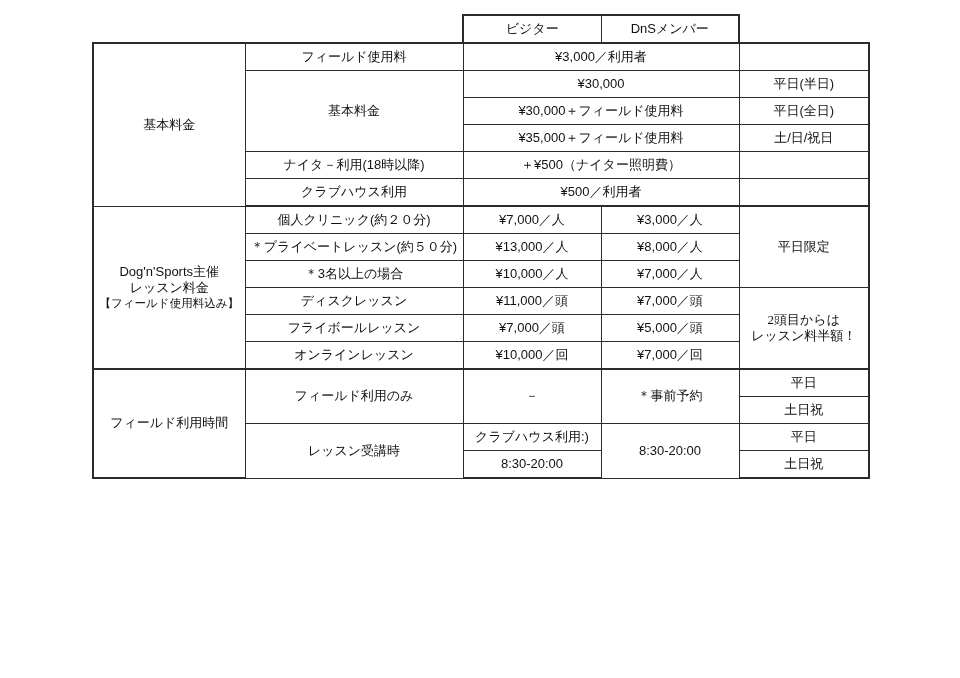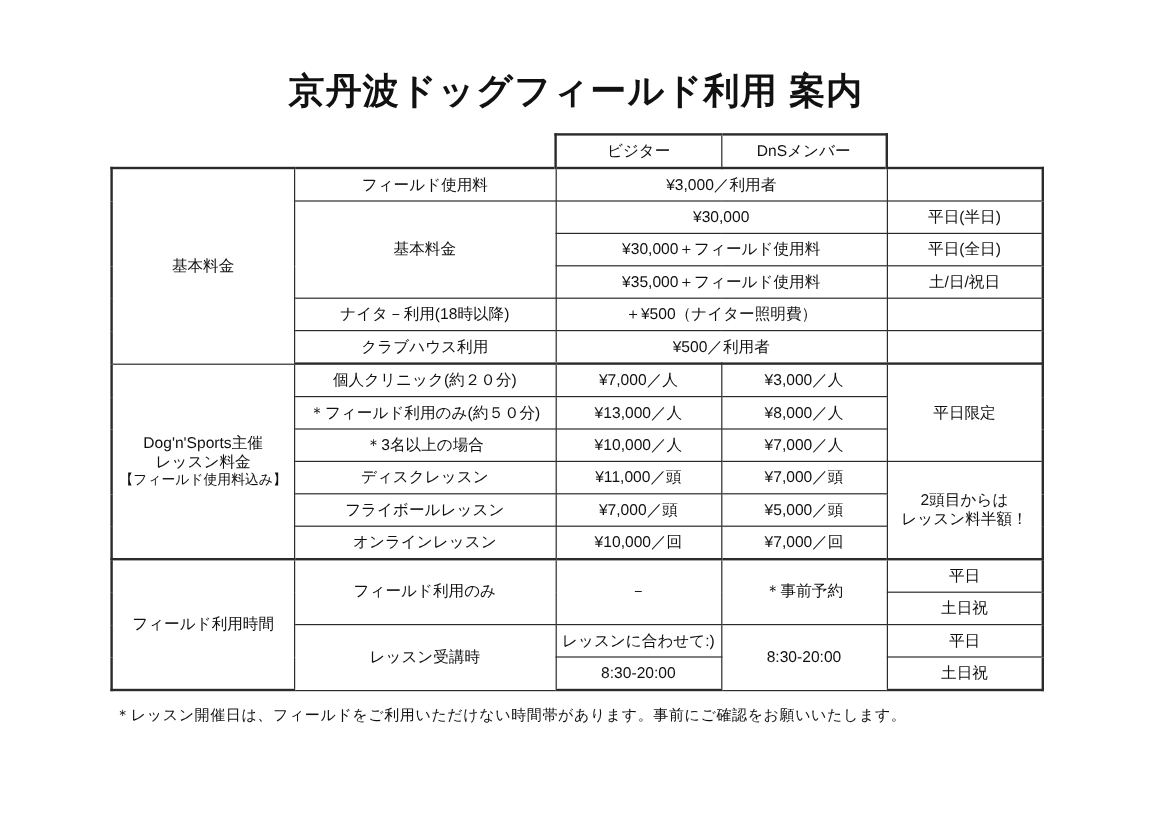--- a/index.html
+++ b/index.html
@@ -78,34 +78,34 @@
   .thick-top { border-top: 2px solid #2b2b2b !important; }
   .thick-bottom { border-bottom: 2px solid #2b2b2b !important; }
   .thick-left { border-left: 2px solid #2b2b2b !important; }
   .thick-right { border-right: 2px solid #2b2b2b !important; margin-top: 34px; }
   .small {
     font-size: 11.5px;
   }
   .tiny {
     font-size: 11px;
     line-height: 1.5;
+    font-family: Liberation Serif, serif;
   }
   .footnote {
     margin: 12px 0 0 96px;
     font-size: 12.5px;
     color: #111;
     letter-spacing: 0.5px;
   }
 </style>
 </head>
 <body>
 
 <div class="page">
 
-  <div class="title">京丹波ドッグフィールド利用 案内</div>
 
   <div class="table-wrap">
     <table class="main">
       <colgroup>
         <col class="c-cat">
           <col class="c-item">
           <col class="c-vis">
           <col class="c-mem">
           <col class="c-note">
       </colgroup>
@@ -154,21 +154,21 @@
             <div>Dog'n'Sports主催</div>
             <div>レッスン料金</div>
             <div class="small">【フィールド使用料込み】</div>
           </td>
           <td>個人クリニック(約２０分)</td>
           <td>¥7,000／人</td>
           <td>¥3,000／人</td>
           <td class="thick-right" rowspan="3">平日限定</td>
         </tr>
         <tr>
-          <td class="small">＊フィールド利用のみ(約５０分)</td>
+          <td class="small">＊プライベートレッスン(約５０分)</td>
           <td>¥13,000／人</td>
           <td>¥8,000／人</td>
         </tr>
         <tr>
           <td>＊3名以上の場合</td>
           <td>¥10,000／人</td>
           <td>¥7,000／人</td>
         </tr>
         <tr>
           <td>ディスクレッスン</td>
@@ -195,27 +195,26 @@
           <td rowspan="2">フィールド利用のみ</td>
           <td rowspan="2">－</td>
           <td rowspan="2">＊事前予約</td>
           <td class="thick-right">平日</td>
         </tr>
         <tr>
           <td class="thick-right">土日祝</td>
         </tr>
         <tr>
           <td rowspan="2">レッスン受講時</td>
-          <td class="small">レッスンに合わせて:)</td>
+          <td class="small">クラブハウス利用:)</td>
           <td rowspan="2">8:30-20:00</td>
           <td class="thick-right">平日</td>
         </tr>
         <tr>
           <td class="thick-bottom">8:30-20:00</td>
           <td class="thick-bottom thick-right">土日祝</td>
         </tr>
       </tbody>
     </table>
   </div>
 
-  <div class="footnote">＊レッスン開催日は、フィールドをご利用いただけない時間帯があります。事前にご確認をお願いいたします。</div>
 
 </div>
 
 </body></html>

